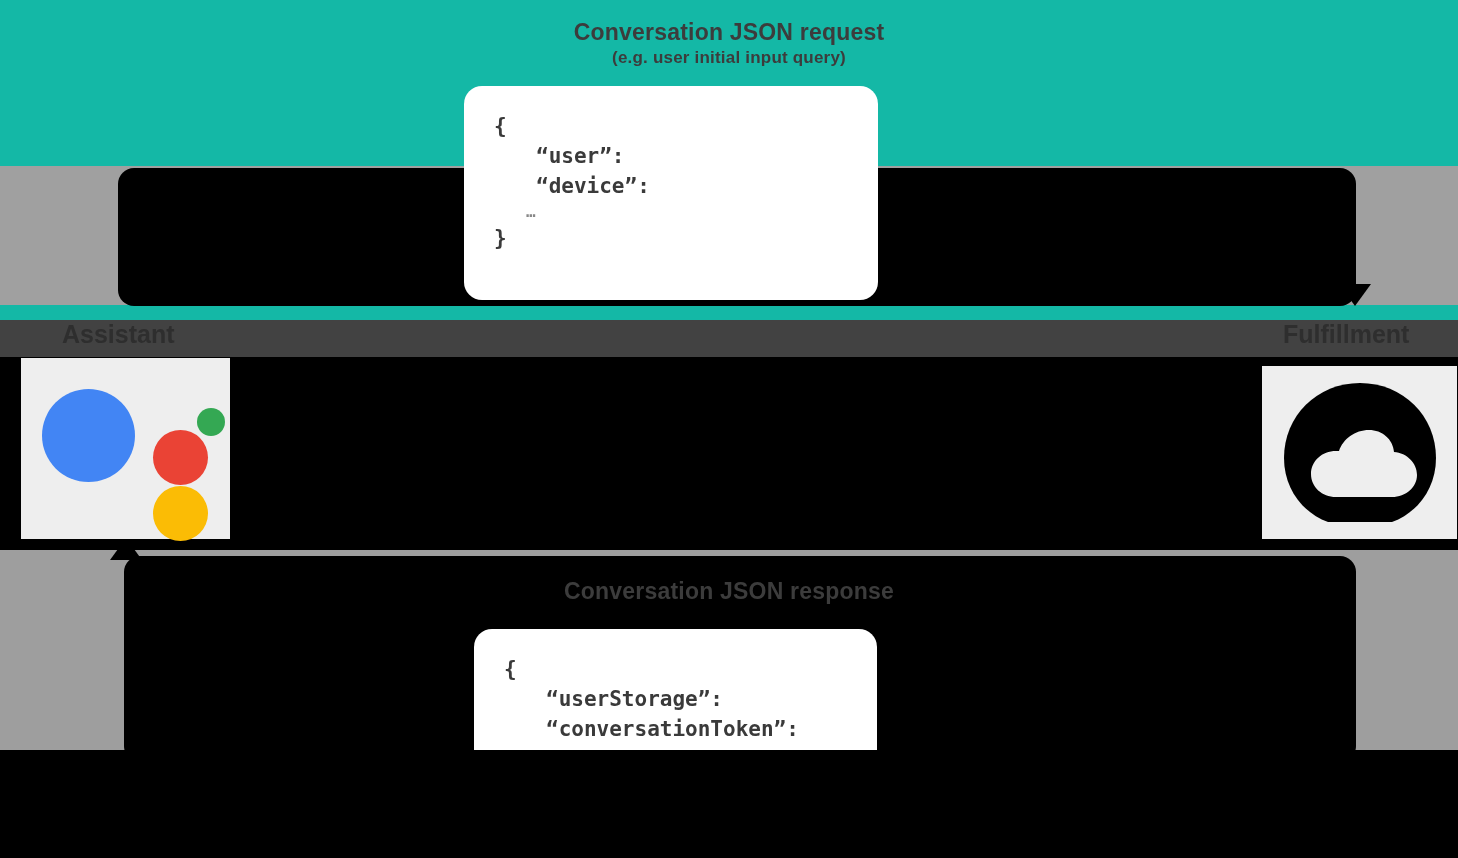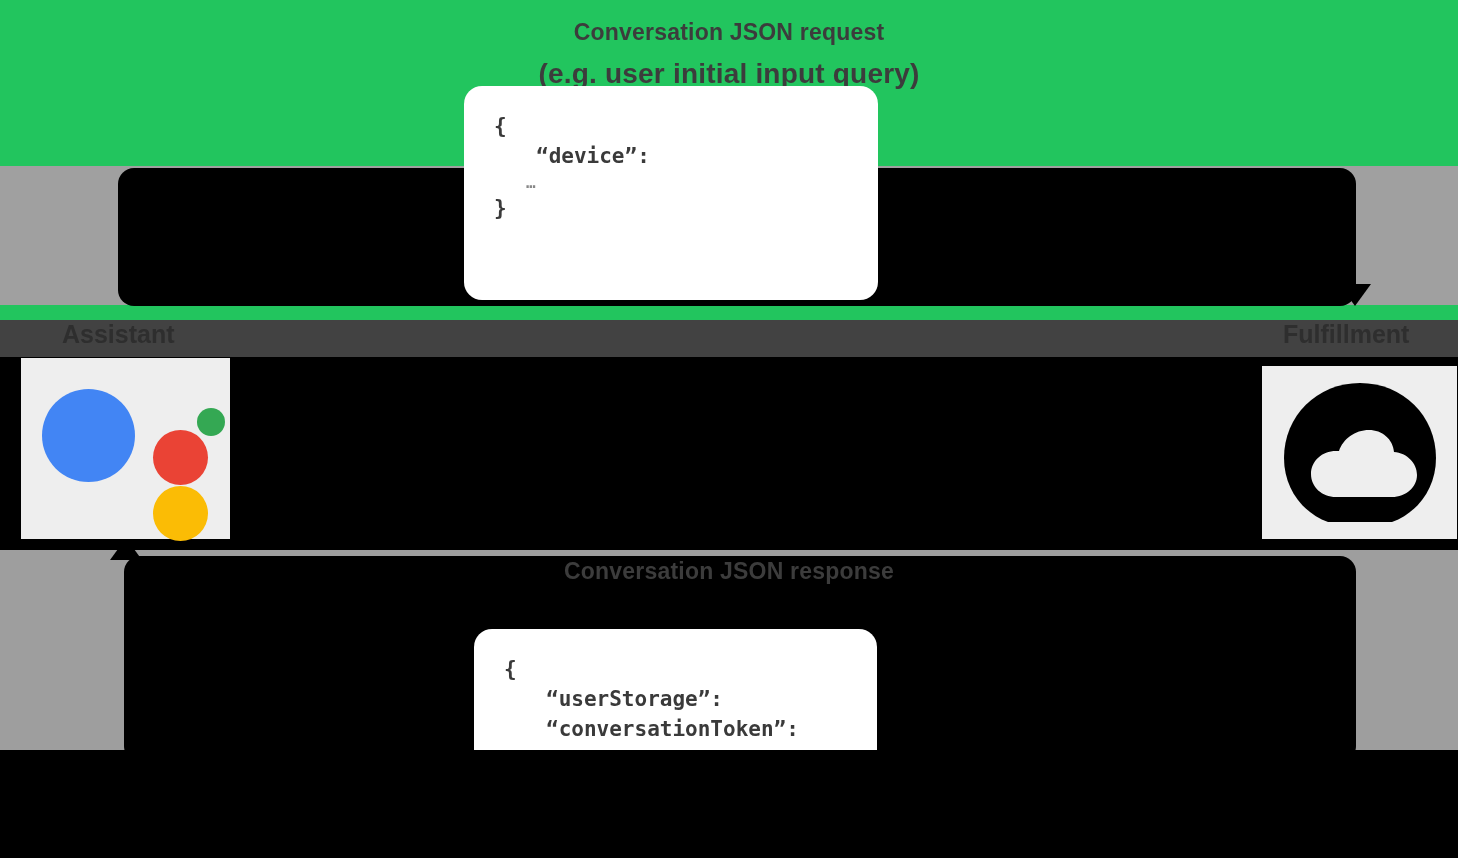--- a/index.html
+++ b/index.html
@@ -8,21 +8,21 @@
     padding: 0;
     background: #000000;
   }
   body {
     font-family: "Liberation Sans", sans-serif;
   }
   #stage {
     position: relative;
     width: 1458px;
     height: 750px;
-    background: #22c55e;
+    background: #14b8a6;
     overflow: hidden;
   }
 
   
   .band {
     position: absolute;
     left: 0;
     width: 1458px;
   }
   .band-gray-top   { top: 166px; height: 139px; background: #a0a0a0; }
@@ -35,24 +35,24 @@
     width: 1458px;
     left: 0;
     text-align: center;
     color: #3c3c3c;
     font-weight: bold;
     letter-spacing: .2px;
     line-height: 1.24;
     user-select: none;
   }
   .caption .line1 { font-size: 23px; display:block; }
-  .caption .line2 { font-size: 28px; display:block;margin-top:10px; }
+  .caption .line2 { font-size: 17px; display:block; }
 
   .caption-top    { top: 18px; }
-  .caption-bottom { top: 557px; }
+  .caption-bottom { top: 577px; }
 
   
   .rail {
     position: absolute;
     background: #000000;
     border-radius: 16px;
   }
   .rail-top {
     left: 118px;
     top: 168px;
@@ -224,20 +224,21 @@
                c 0 13 11 23 25 23
                l 56 0
                c 14 0 25 -10 25 -22
                c 0 -12 -10 -22 -23 -23
                c -1 -13 -12 -22 -25 -22 z"></path>
     </svg>
   </div>
 
   <div class="json-card json-card-top">
     <span class="json-line">{</span>
+    <span class="json-line json-indent">“user”:</span>
     <span class="json-line json-indent">“device”:</span>
     <span class="json-line json-ellipsis">…</span>
     <span class="json-line">}</span>
   </div>
 
   <div class="json-card json-card-bottom">
     <span class="json-line">{</span>
     <span class="json-line json-indent">“userStorage”:</span>
     <span class="json-line json-indent">“conversationToken”:</span>
     <span class="json-line json-ellipsis">…</span>

